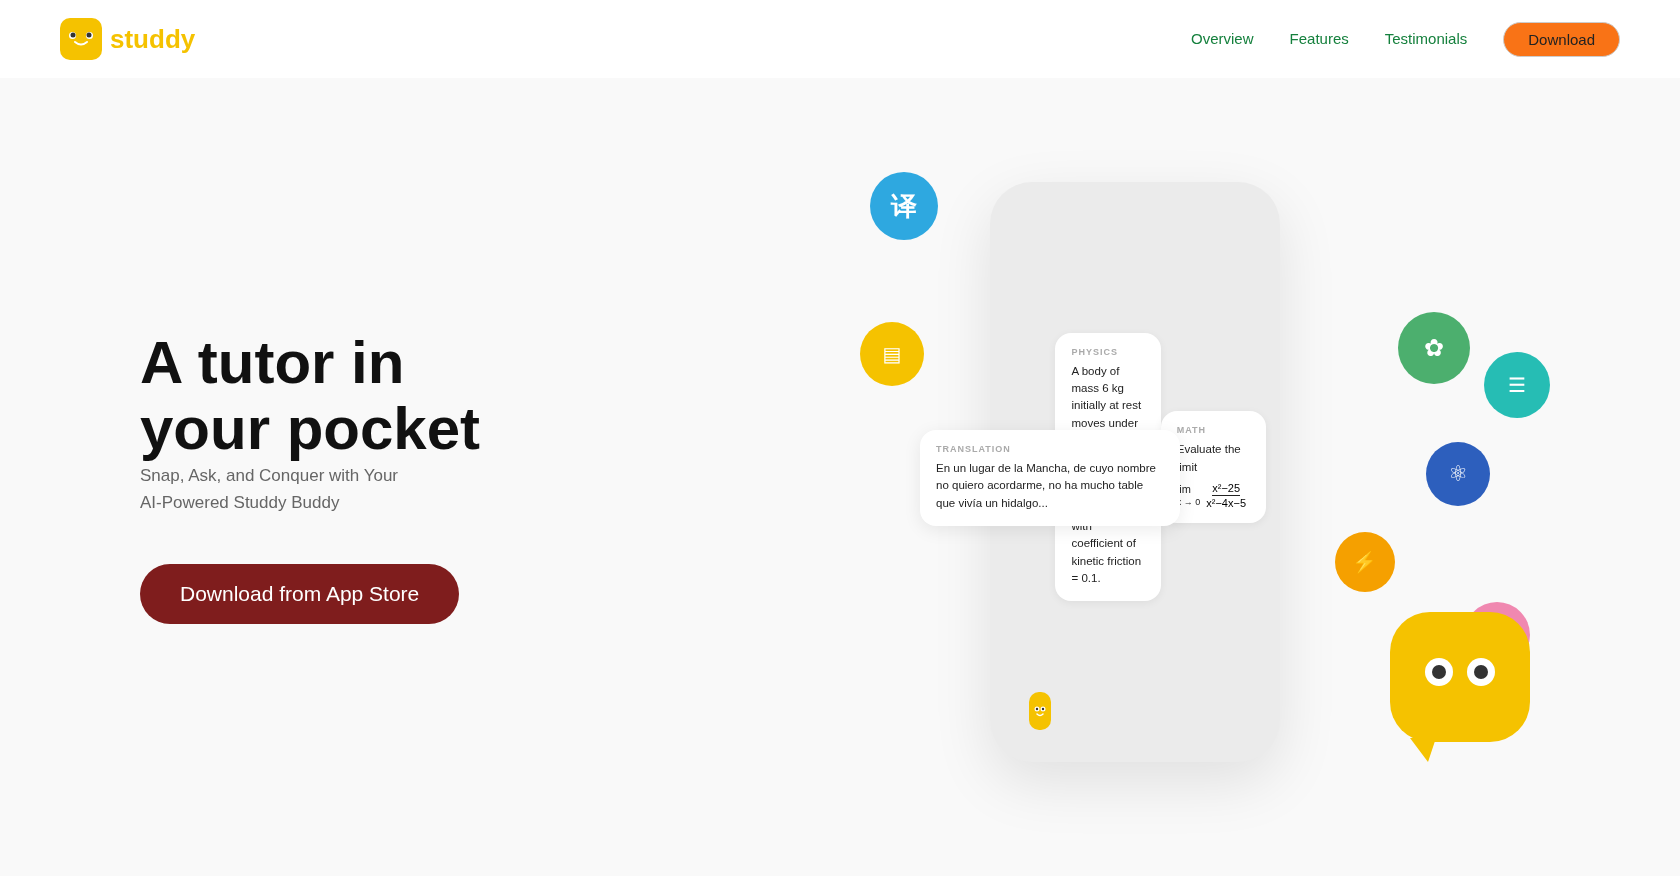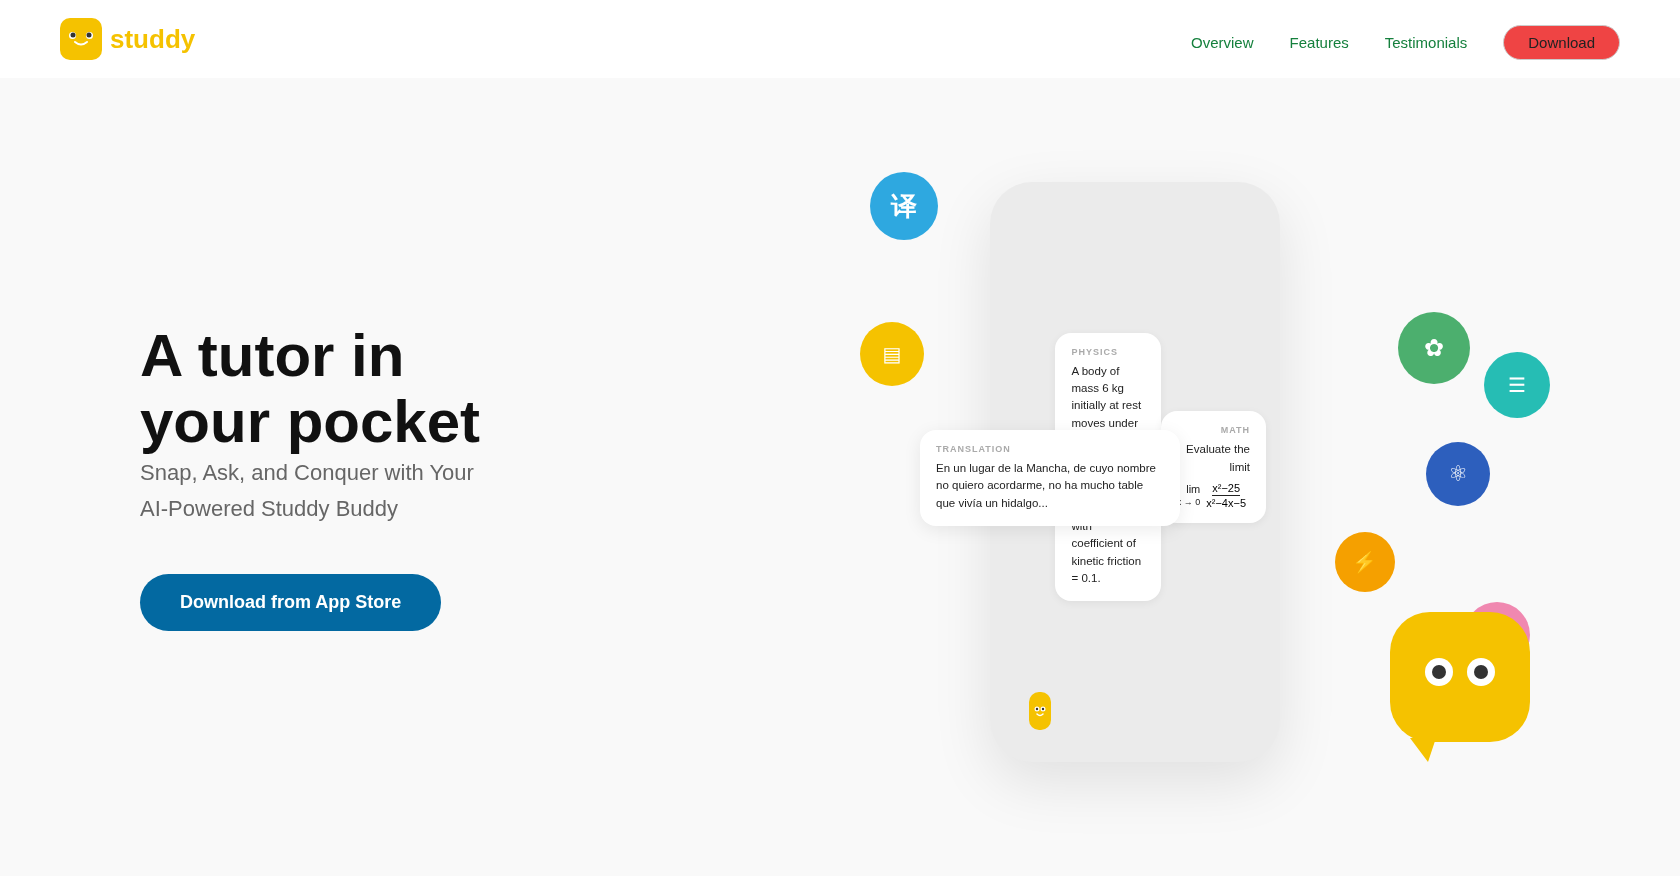--- a/index.html
+++ b/index.html
@@ -6,21 +6,21 @@
     body {
       font-family: -apple-system, BlinkMacSystemFont, 'Segoe UI', sans-serif;
       background: #f9f9f9;
       min-height: 876px;
       overflow-x: hidden;
     }
 
     
     nav {
       display: flex;
-      align-items: flex-end;
+      align-items: center;
       justify-content: space-between;
       padding: 18px 60px;
       background: #fff;
       gap: 9px;
     }
     .logo {
       display: flex;
       align-items: center;
       gap: 8px;
     }
@@ -42,21 +42,21 @@
     .nav-links a {
       text-decoration: none;
       color: #15803d;
       font-size: 15px;
     }
     .nav-download-btn {
       border: 1.5px solid #ccc;
       border-radius: 50px;
       padding: 8px 24px;
       font-size: 15px;
-      background: #ef4444;
+      background: #f97316;
       cursor: pointer;
       color: #222;
     }
 
     
     .hero {
       display: flex;
       align-items: center;
       justify-content: space-between;
       padding: 60px 120px 60px 140px;
@@ -67,33 +67,33 @@
     .hero-left {
       max-width: 440px;
     }
     .hero-title {
       font-size: 60px;
       font-weight: 800;
       color: #111;
       line-height: 1.1;
     }
     .hero-subtitle {
-      font-size: 22px;
+      font-size: 17px;
       color: #666;
       line-height: 1.6;
       margin-bottom: 48px;
     }
     .hero-cta {
-      background: #0369a1;
+      background: #7f1d1d;
       color: #fff;
       border: none;
       border-radius: 50px;
       padding: 18px 40px;
-      font-size: 18px;
-      font-weight: 700;
+      font-size: 21px;
+      font-weight: 400;
       cursor: pointer;
     }
 
     
     .hero-right {
       position: relative;
       width: 700px;
       height: 650px;
       flex-shrink: 0;
     }
@@ -152,21 +152,20 @@
       text-transform: uppercase;
       margin-bottom: 6px;
     }
     .card-text {
       font-size: 11.5px;
       color: #222;
       line-height: 1.5;
     }
     .card-math {
       font-size: 11px;
-      text-align: right;
     }
     .lim-expr {
       display: flex;
       align-items: center;
       gap: 6px;
       margin-top: 6px;
       font-size: 12px;
     }
     .lim-label {
       font-size: 11px;

